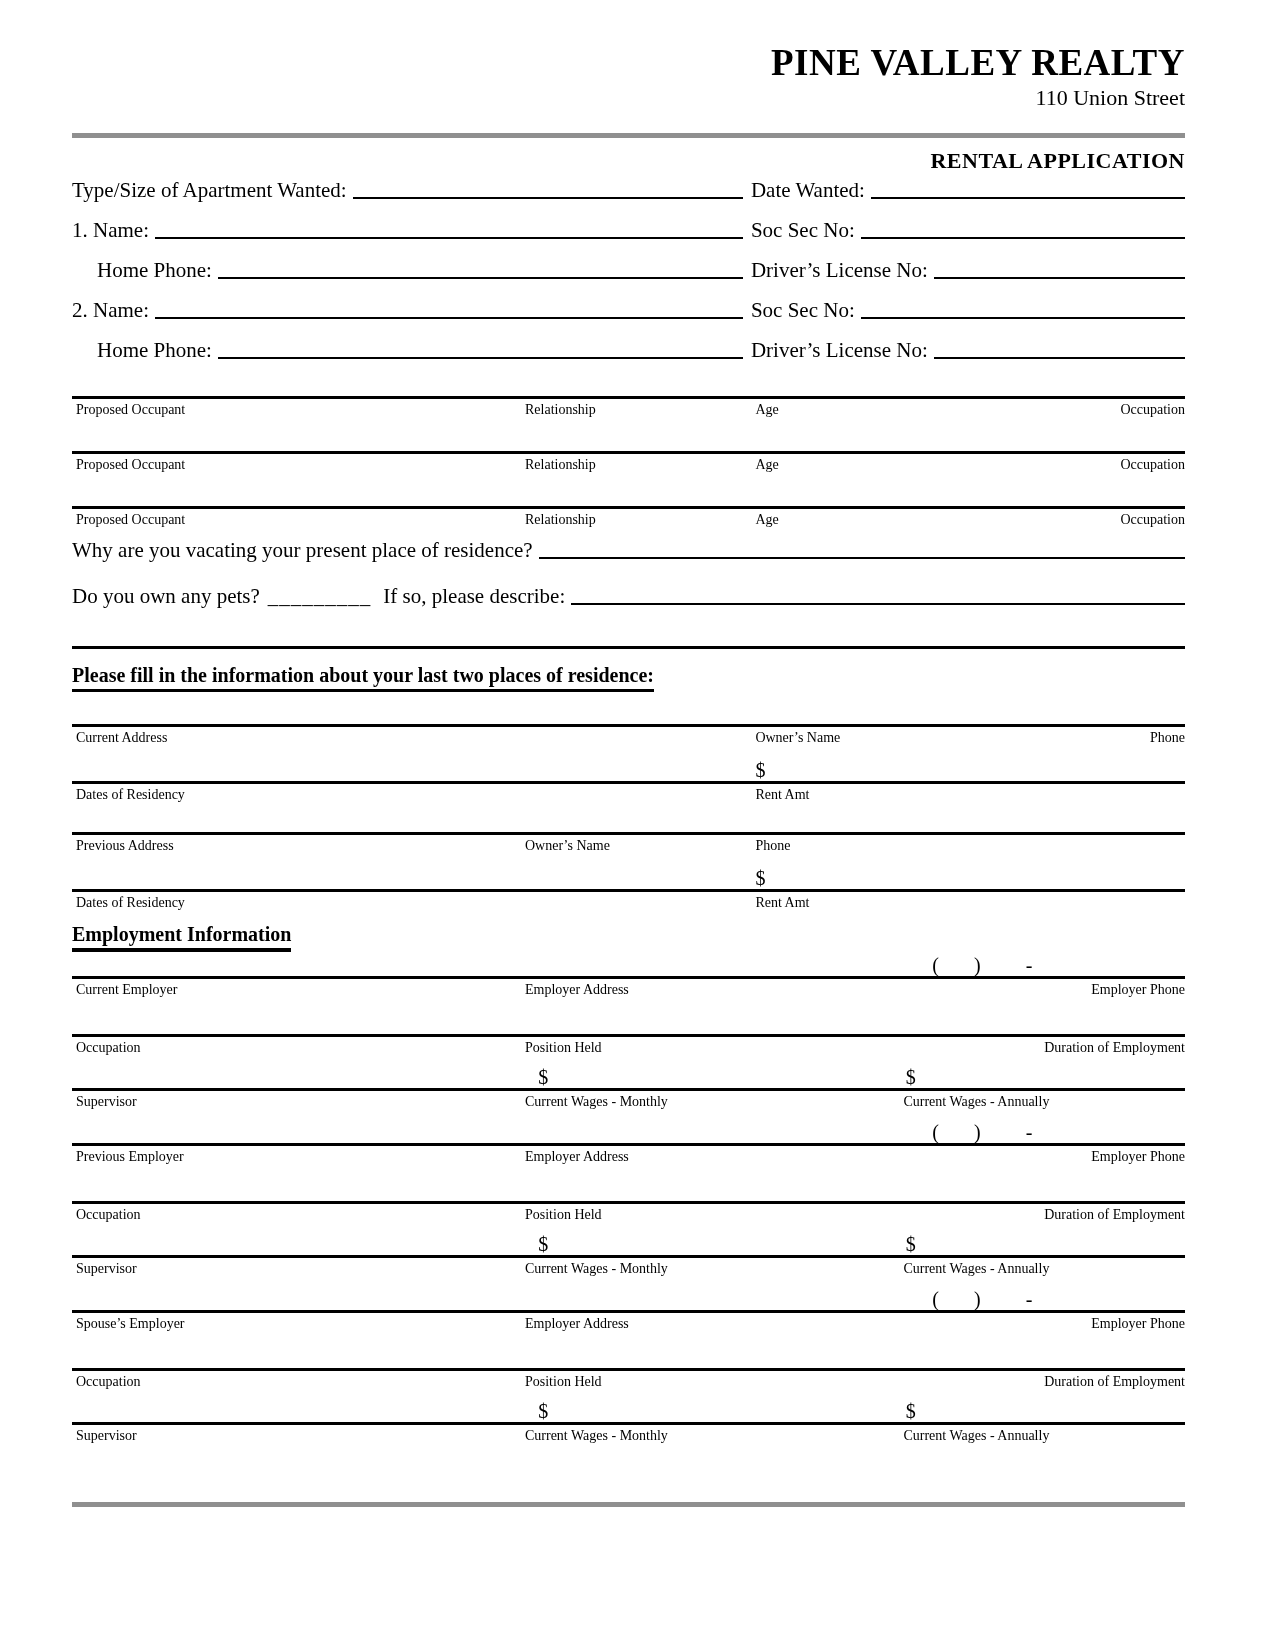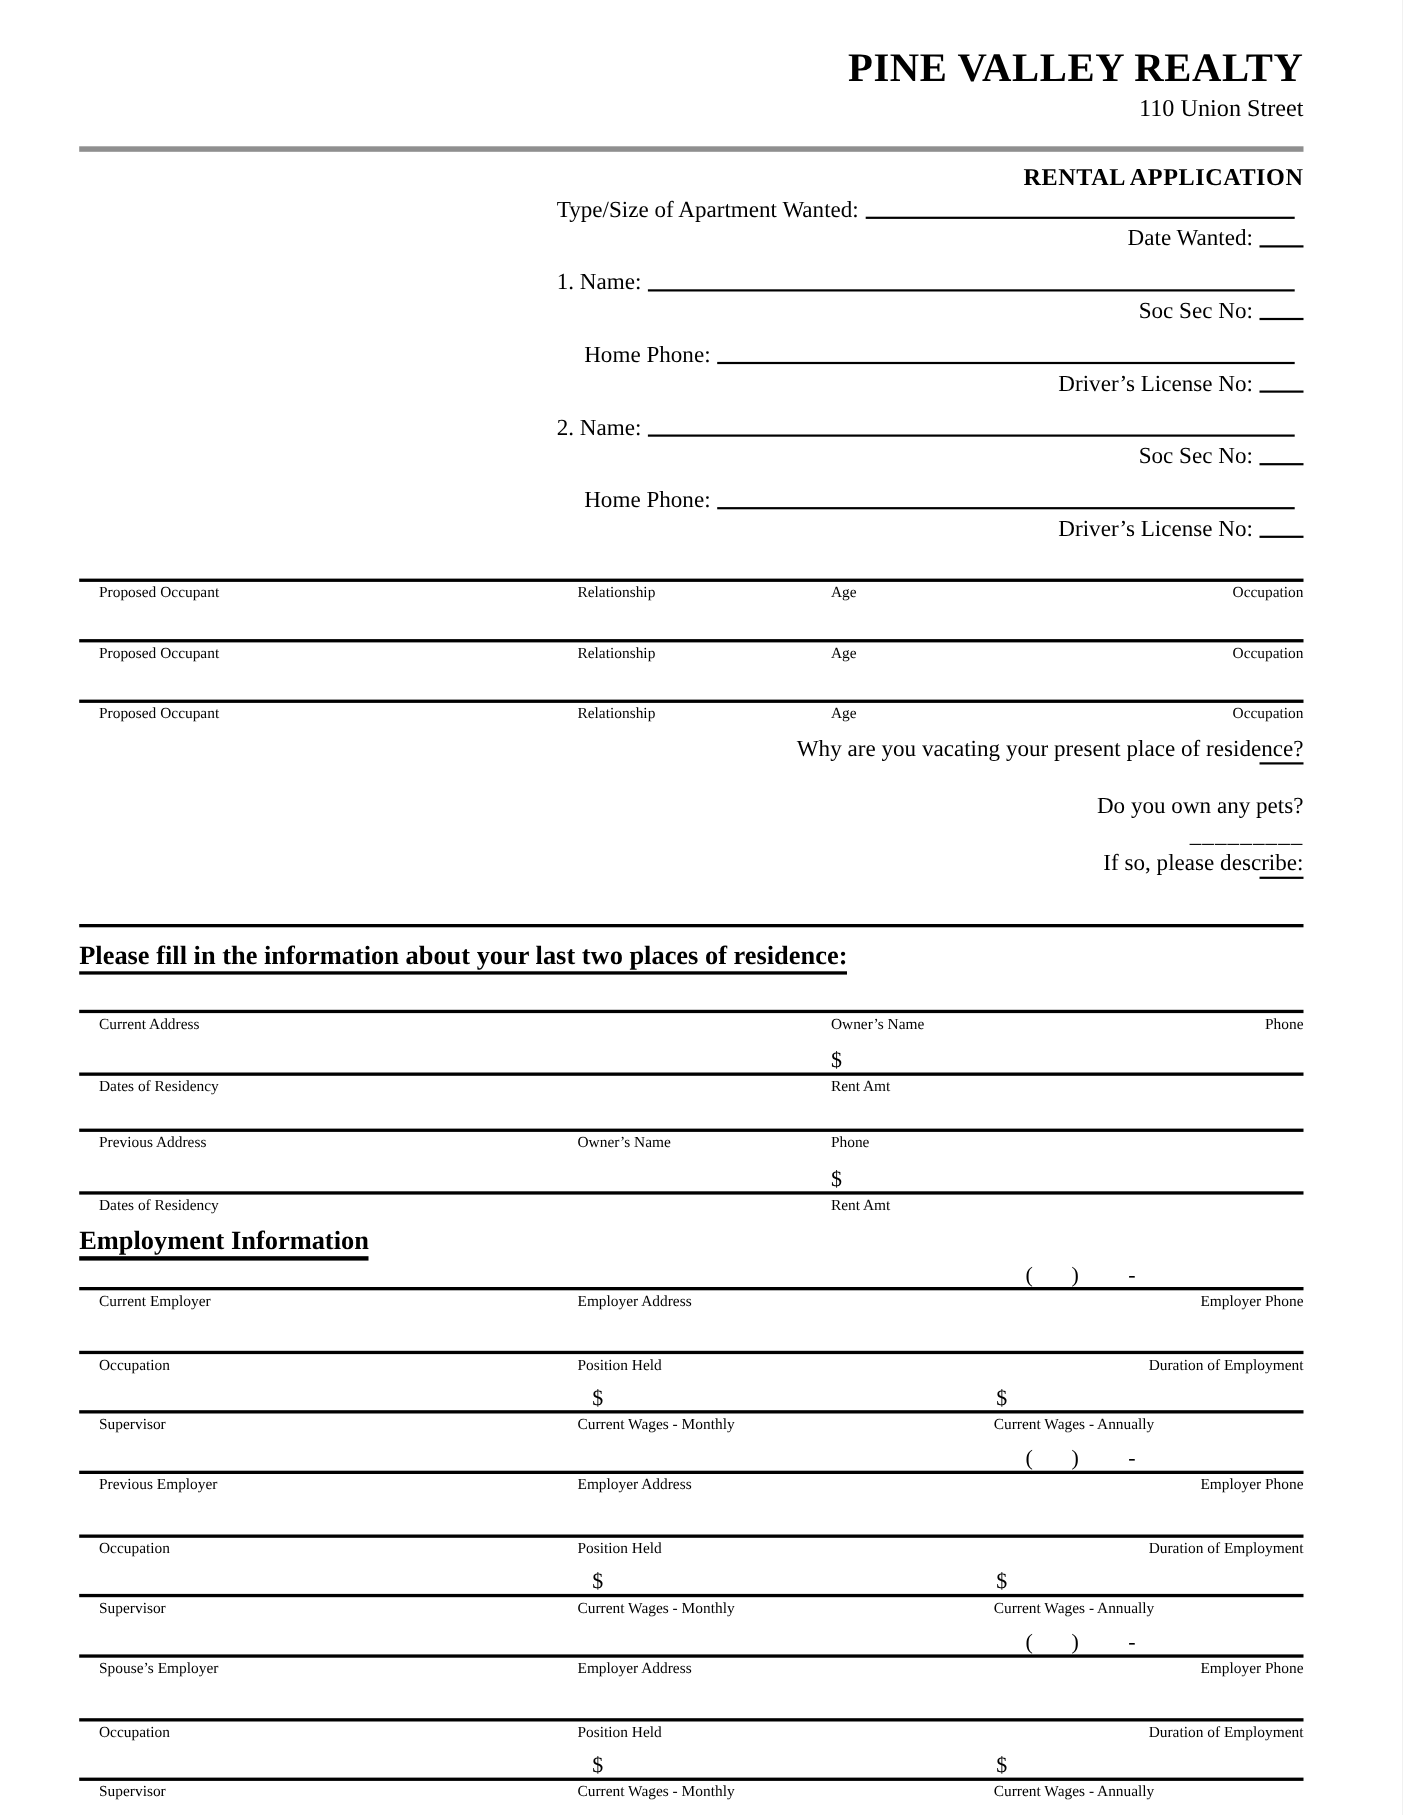--- a/index.html
+++ b/index.html
@@ -22,51 +22,51 @@
   .addr { font-size:22px; line-height:27px; }
   .diamond { font-size:15px; vertical-align:2px; margin:0 7px; }
 
   
   .rule { height:5px; background:var(--divider-color,#8f8f8f); margin-top:22px; }
   .rule.bottom { margin-top:57px; }
 
   .form-title { font-size:22px; font-weight:bold; text-align:right; margin:11px 0 0 0; line-height:24px; letter-spacing:0.5px; }
 
   
-  .trow { display:flex; align-items:flex-end; margin-top:14px;flex-direction:column; }
+  .trow { display:flex; align-items:flex-end; margin-top:14px; }
   .trow.first { margin-top:4px; }
   .tleft  { display:flex; align-items:flex-end; width:61%; padding-right:8px; box-sizing:border-box; }
   .tright { display:flex; align-items:flex-end; flex:1; }
   .lbl { font-size:21px; line-height:26px; white-space:nowrap; }
   .indent { padding-left:25px; }
   .fill { flex:1; border-bottom:2px solid var(--line-color,#000); height:2px; align-self:flex-end; margin:0 0 4px 6px; min-width:40px; }
   .blank { font-size:21px; line-height:26px; margin-left:8px; letter-spacing:1px; }
   .lbl-gap { margin-left:12px; }
 
   
   .tline { border-top:3px solid var(--line-color,#000); height:0; }
   .tline.solo { margin-top:37px; }
   .cols { position:relative; height:17px; margin-top:3px; font-size:14px; line-height:16px; }
   .c  { position:absolute; top:0; white-space:nowrap; }
-  .c1 { left:18px; }
+  .c1 { left:4px; }
   .c2 { left:40.7%; }
   .c3 { left:61.4%; }
   .c4 { right:0; }
   .ca { left:74.7%; }
   .bb { font-weight:normal; }
 
   .occ-row { margin-top:32px; }
   .occ-row.first { margin-top:33px; }
 
   .pets-row { margin-top:20px; }
   .vacate-row { margin-top:8px; }
 
   .sec-heading {
     display:inline-block;
-    font-size:24px; font-weight:bold; line-height:25px;
+    font-size:20px; font-weight:bold; line-height:25px;
     border-bottom:3px solid var(--line-color,#000);
     padding-bottom:1px;
     margin:14px 0 0 0;
   }
   .sec-heading.heavy { border-bottom-width:4px; margin-top:10px; }
 
   .res-block { margin-top:32px; }
   .res-block.prev { margin-top:28px; }
   .dollar-row { position:relative; height:34px; }
   .emp-block .dollar-row { height:31px; }

